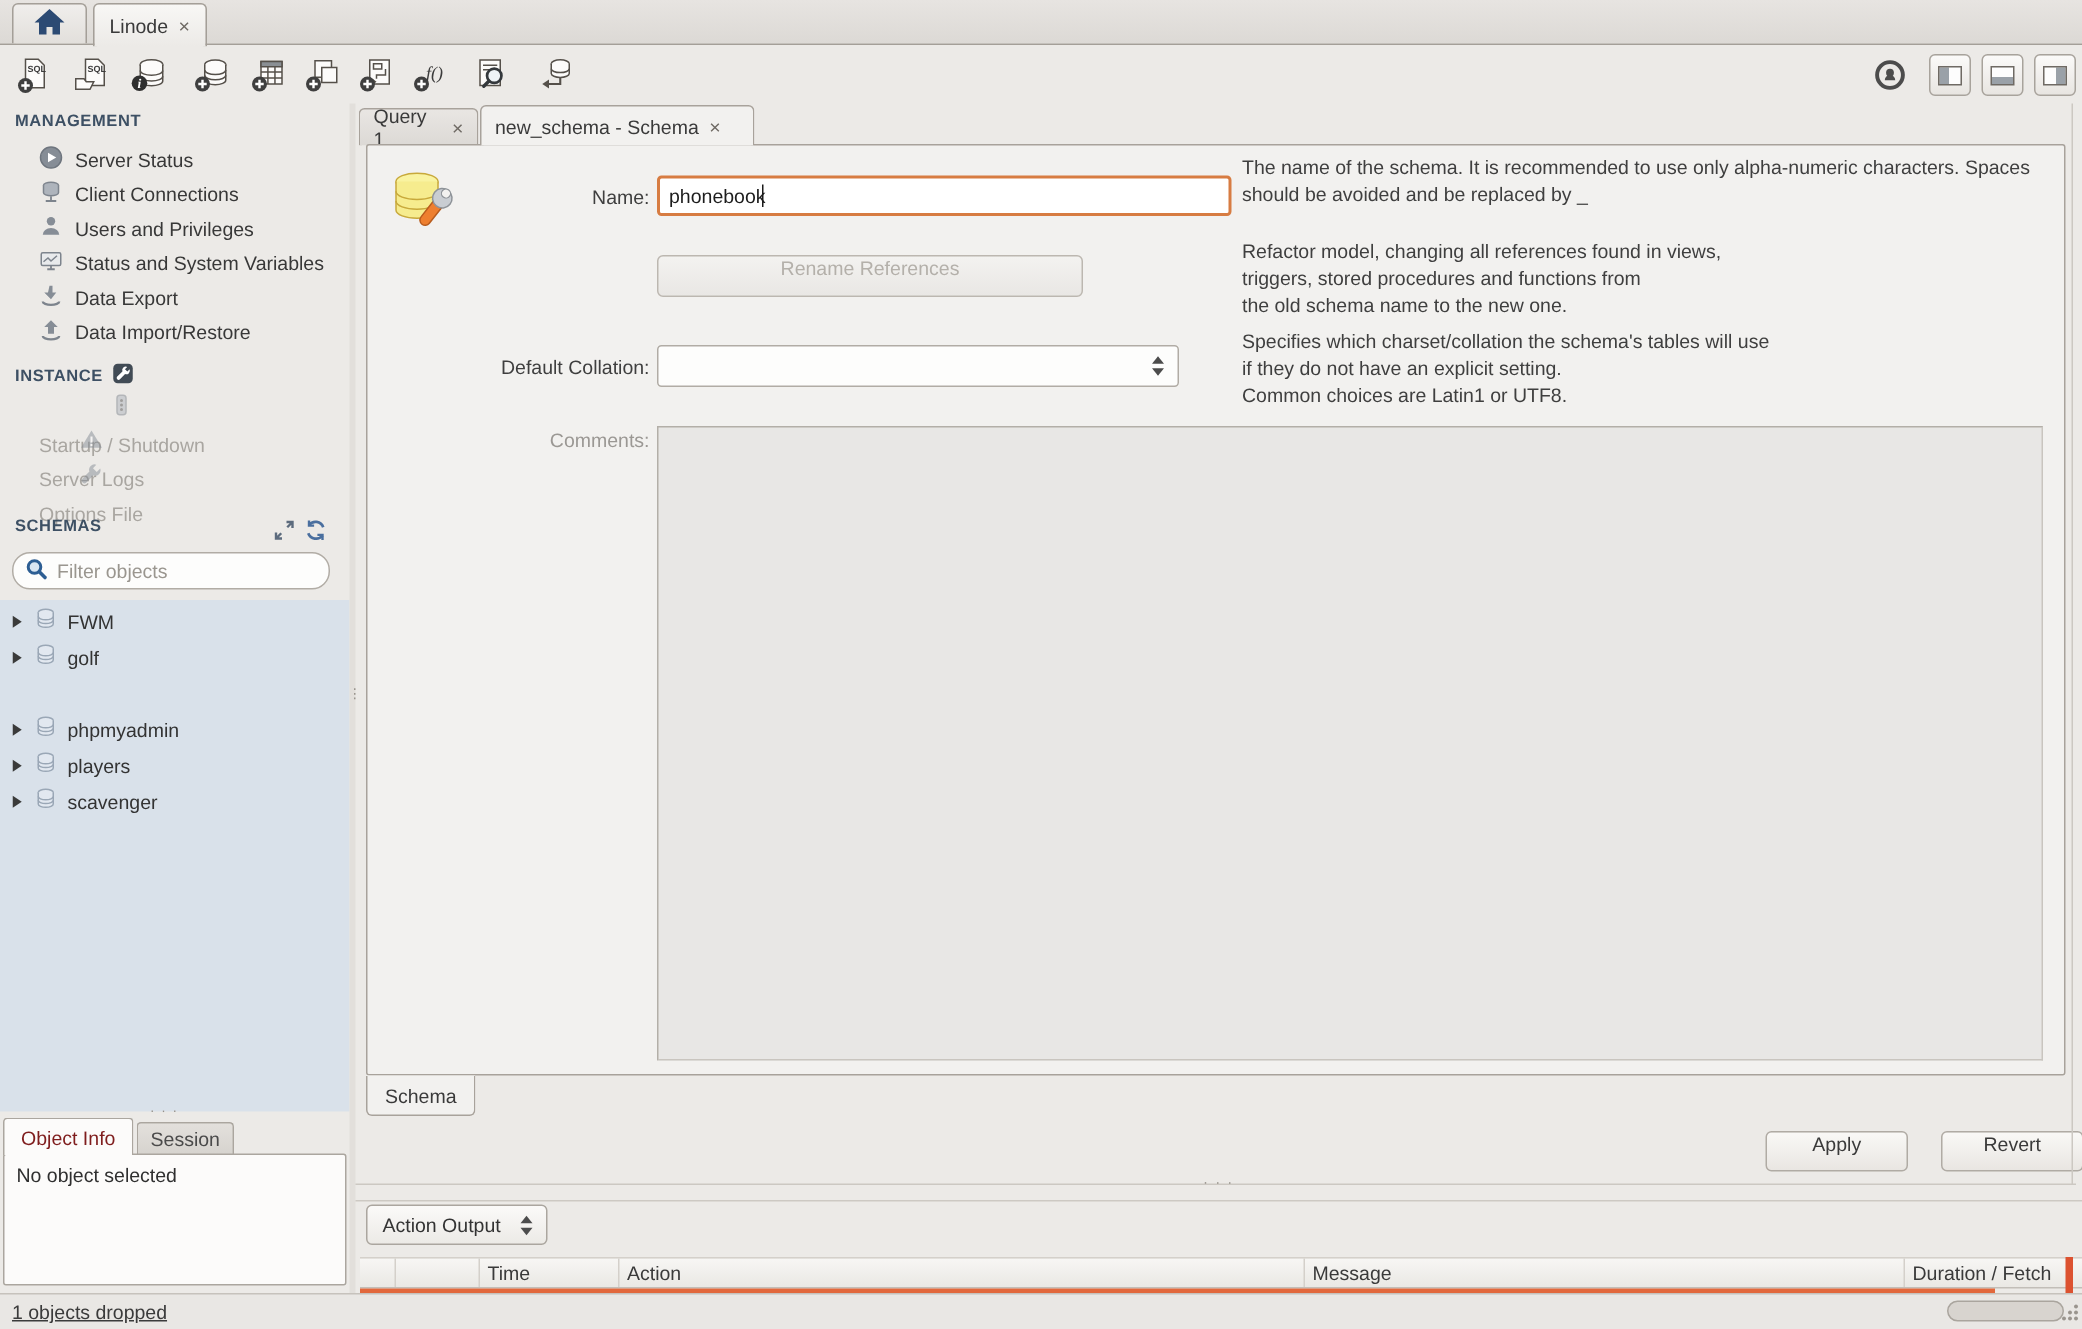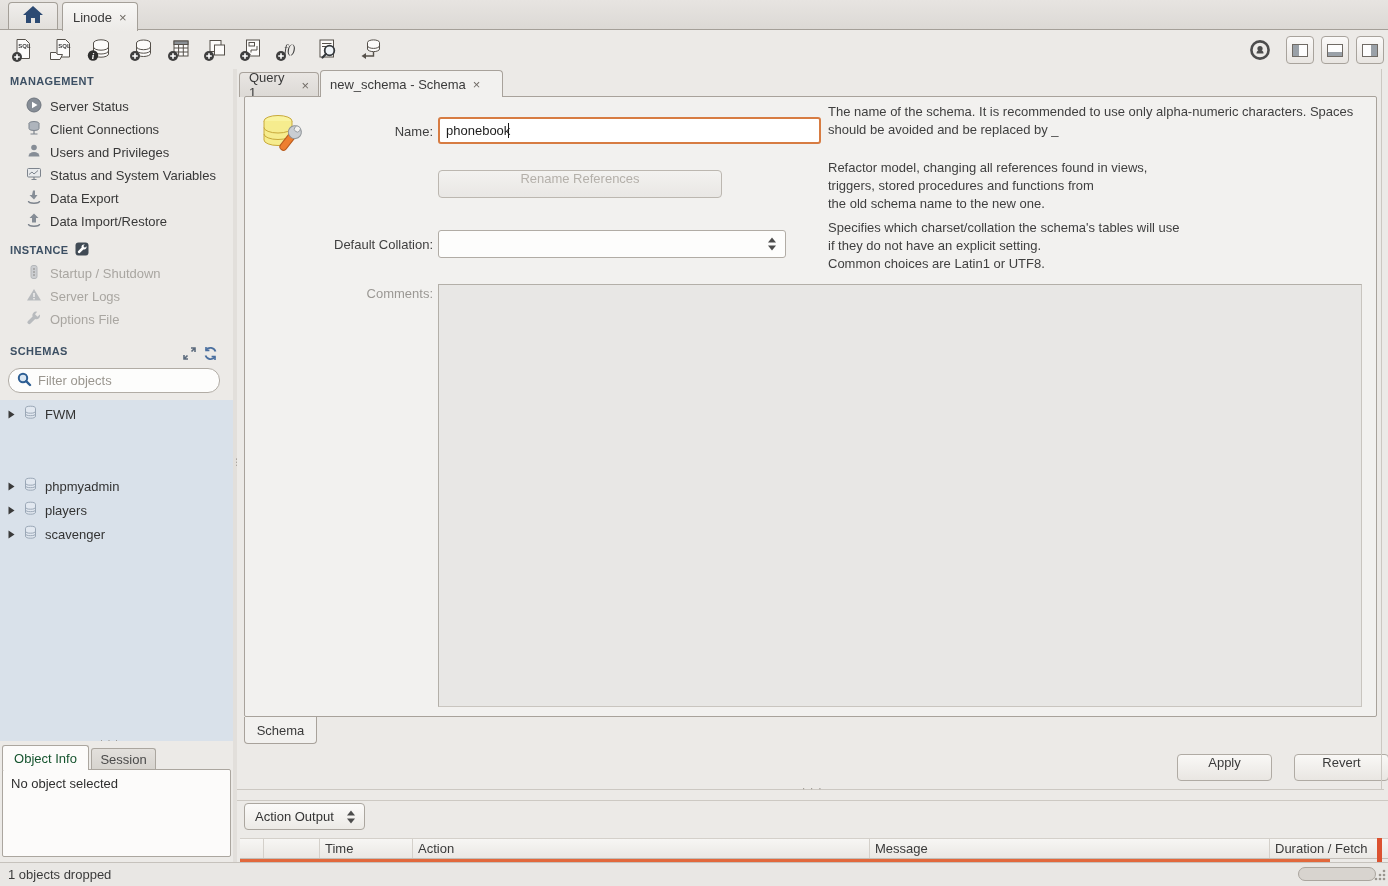--- a/index.html
+++ b/index.html
@@ -30,34 +30,34 @@
 
   
   .sidebar { position:absolute; left:0; top:69px; width:233px; bottom:24px; background:#eceae7; }
   .vsplit { position:absolute; left:233px; top:69px; width:4px; bottom:24px; background:#e2dfdb;
             color:#96918a; font-size:9px; text-align:center; }
   .vsplit span { position:absolute; top:388px; left:-1px; }
   .sec { position:absolute; left:10px; font-size:11px; font-weight:bold; color:#3d5064;
          letter-spacing:.4px; display:flex; align-items:center; gap:6px; }
   .sitem { position:absolute; left:26px; height:23px; display:flex; align-items:center; gap:8px;
            color:#383838; white-space:nowrap; }
-  .sitem.disabled { color:#a9a6a1; }
+  .sitem.disabled { color:#a9a6a1;flex-direction:column; }
   .sitem.disabled svg { opacity:.5; }
   .schicons { position:absolute; top:277px; display:flex; gap:6px; }
   .filterbox { position:absolute; left:8px; top:299px; width:212px; height:25px; background:#fdfdfc;
                border:1px solid #b1aca5; border-radius:12px; display:flex; align-items:center;
                gap:6px; padding:0 8px; }
   .filterbox input { border:none; outline:none; background:transparent; width:160px;
                      font:13px "Liberation Sans",sans-serif; color:#3a3a3a; }
   .filterbox input::placeholder { color:#9a968f; }
   .tree { position:absolute; left:0; top:331px; width:233px; height:341px; background:#d9e1ea;padding-left:24px; }
   .trow { position:absolute; left:0; width:233px; height:24px; display:flex; align-items:center;
           gap:7px; padding-left:7px; color:#333; }
   .objtab { position:absolute; display:flex; align-items:center; justify-content:center;
-            border:1px solid #aba69f; border-bottom:none; border-radius:3px 3px 0 0; color:#14532d; }
+            border:1px solid #aba69f; border-bottom:none; border-radius:3px 3px 0 0; color:#7f1d1d; }
   .objtab.active { left:2px; top:676px; width:87px; height:25px; background:#fcfbfa; z-index:2; }
   .objtab.inactive { left:91px; top:679px; width:65px; height:22px;
                      background:linear-gradient(#e3e0dc,#d6d3ce); color:#4a4a4a; }
   .objinfo { position:absolute; left:2px; top:700px; width:229px; height:88px; background:#fcfbfa;
              border:1px solid #aba69f; border-radius:2px; padding:6px 8px; color:#2f2f2f; }
   .hgrip { position:absolute; left:100px; top:666px; color:#96918a; font-size:9px; letter-spacing:1px; }
 
   
   .main { position:absolute; left:237px; top:69px; width:1151px; height:793px; }
   .etab { position:absolute; display:flex; align-items:center; padding:12px 9px;
@@ -111,21 +111,21 @@
            border-bottom:1px solid #c2beb8; }
   .ohcell { position:absolute; top:0; height:19px; border-right:1px solid #d4d0ca;
             display:flex; align-items:center; padding-left:5px; color:#3a3a3a;
             white-space:nowrap; overflow:hidden; }
   .dropline { position:absolute; left:3px; top:790px; width:1090px; height:4px; background:#e2683c; }
   .droptick { position:absolute; left:1140px; top:769px; width:5px; height:25px; background:#dc5230; }
 
   
   .statusbar { position:absolute; left:0; right:0; bottom:0; height:24px; background:#e9e7e4;
                border-top:1px solid #c6c2bc; }
-  .statusbar .msg { position:absolute; left:8px; top:4px; color:#3b3b3b; }
+  .statusbar .msg { position:absolute; left:8px; top:4px; color:#3b3b3b;text-decoration:underline; }
   .hthumb { position:absolute; left:1298px; top:4px; width:78px; height:14px; background:#d8d4cf;
             border:1px solid #aaa59e; border-radius:7px; }
   .grip { position:absolute; right:2px; bottom:2px; }
 </style>
 </head>
 <body>
 
 <div id="app">
 
   <div class="tabbar">
@@ -351,20 +351,31 @@
       <div class="trow" style="top:2px">
         <span><svg width="9" height="9" viewBox="0 0 9 9">
               <path d="M1.5 0.5 L7.5 4.5 L1.5 8.5 Z" fill="#3a3a3a"></path>
             </svg></span>
         <span><svg width="15" height="15" viewBox="0 0 15 15">
               <ellipse cx="7.5" cy="3.4" rx="5" ry="2.2" fill="#e2e8f0" stroke="#9aa7b6"></ellipse>
               <path d="M2.5 3.4 V11 a5 2.2 0 0 0 10 0 V3.4" fill="#e2e8f0" stroke="#9aa7b6"></path>
               <path d="M2.5 6 a5 2.2 0 0 0 10 0 M2.5 8.5 a5 2.2 0 0 0 10 0" fill="none" stroke="#9aa7b6"></path>
             </svg></span>
         <span>FWM</span>
+      </div>
+      <div class="trow" style="top:26px">
+        <span><svg width="9" height="9" viewBox="0 0 9 9">
+              <path d="M1.5 0.5 L7.5 4.5 L1.5 8.5 Z" fill="#3a3a3a"></path>
+            </svg></span>
+        <span><svg width="15" height="15" viewBox="0 0 15 15">
+              <ellipse cx="7.5" cy="3.4" rx="5" ry="2.2" fill="#e2e8f0" stroke="#9aa7b6"></ellipse>
+              <path d="M2.5 3.4 V11 a5 2.2 0 0 0 10 0 V3.4" fill="#e2e8f0" stroke="#9aa7b6"></path>
+              <path d="M2.5 6 a5 2.2 0 0 0 10 0 M2.5 8.5 a5 2.2 0 0 0 10 0" fill="none" stroke="#9aa7b6"></path>
+            </svg></span>
+        <span>golf</span>
       </div>
       <div class="trow" style="top:74px">
         <span><svg width="9" height="9" viewBox="0 0 9 9">
               <path d="M1.5 0.5 L7.5 4.5 L1.5 8.5 Z" fill="#3a3a3a"></path>
             </svg></span>
         <span><svg width="15" height="15" viewBox="0 0 15 15">
               <ellipse cx="7.5" cy="3.4" rx="5" ry="2.2" fill="#e2e8f0" stroke="#9aa7b6"></ellipse>
               <path d="M2.5 3.4 V11 a5 2.2 0 0 0 10 0 V3.4" fill="#e2e8f0" stroke="#9aa7b6"></path>
               <path d="M2.5 6 a5 2.2 0 0 0 10 0 M2.5 8.5 a5 2.2 0 0 0 10 0" fill="none" stroke="#9aa7b6"></path>
             </svg></span>

